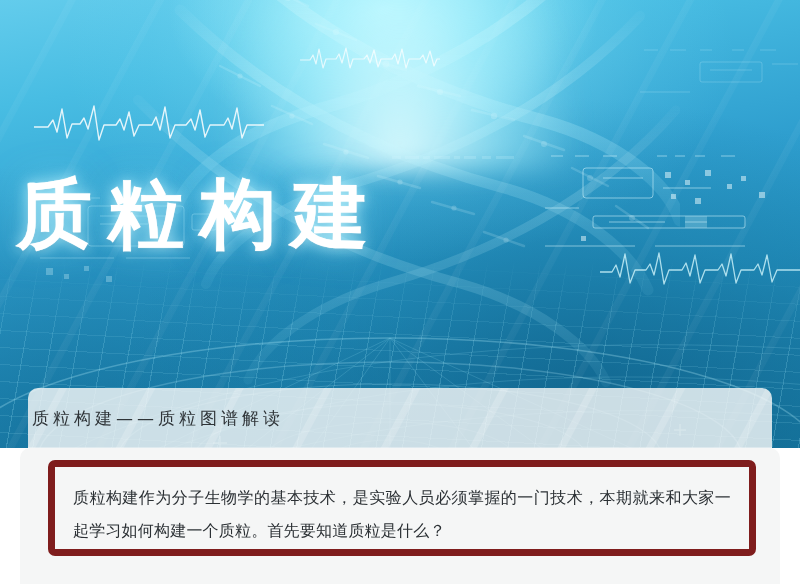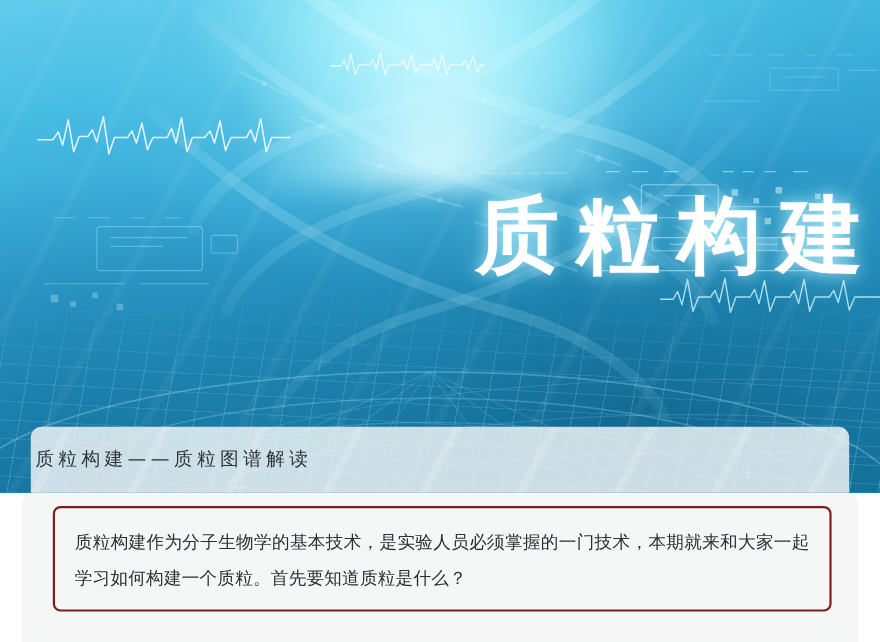--- a/index.html
+++ b/index.html
@@ -123,21 +123,21 @@
   .hud-br { left: 545px; top: 150px; width: 255px; height: 125px; opacity: .75; }
   .hud-tr { left: 640px; top: 40px;  width: 160px; height: 60px;  opacity: .5; }
   .hud-tc { left: 392px; top: 150px; width: 130px; height: 16px;  opacity: .45; }
 
   
   .hero-title {
     position: absolute;
     left: 0;
     top: 166px;
     width: 800px;
-    text-align: right;
+    text-align: left;
     font-size: 76px;
     line-height: 96px;
     font-weight: 700;
     color: #ffffff;
     letter-spacing: 16px;
     text-indent: 16px;
     font-family: "DejaVu Sans", "Liberation Sans", sans-serif;
     text-shadow:
       0 0 1px rgba(255,255,255,.9),
       0 0 14px rgba(190,245,255,.85),
@@ -203,21 +203,21 @@
     border-radius: 10px 10px 0 0;
   }
 
   .intro-box {
     position: absolute;
     left: 28px;
     top: 12px;
     width: 708px;
     height: 96px;
     box-sizing: border-box;
-    border: 2px solid #7f1d1d;
+    border: 7px solid #7f1d1d;
     border-radius: 7px;
     background: transparent;
     padding: 14px 18px 0 18px;
   }
 
   .intro-text {
     margin: 0;
     font-size: 16px;
     line-height: 33px;
     color: #2b3034;

